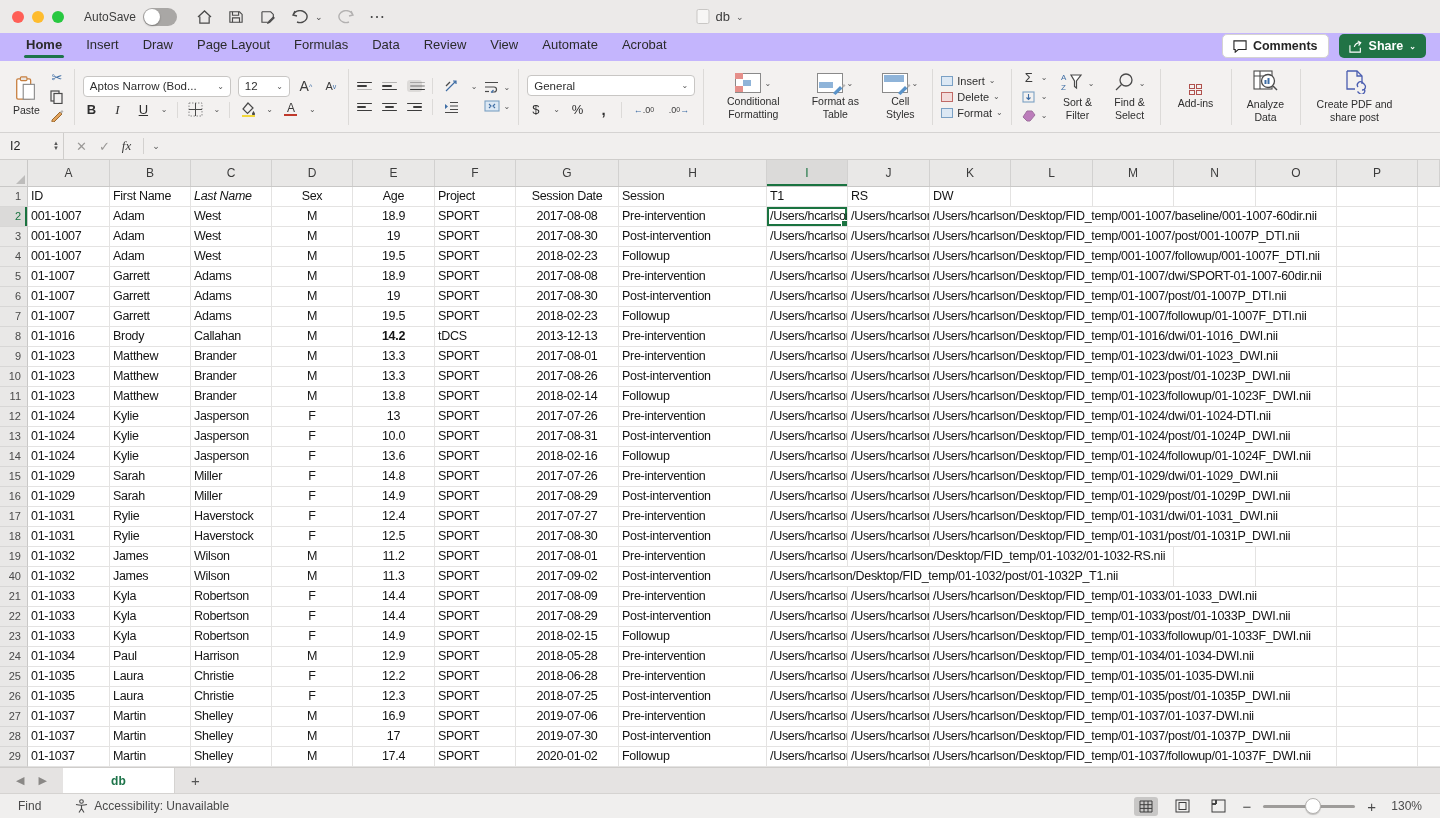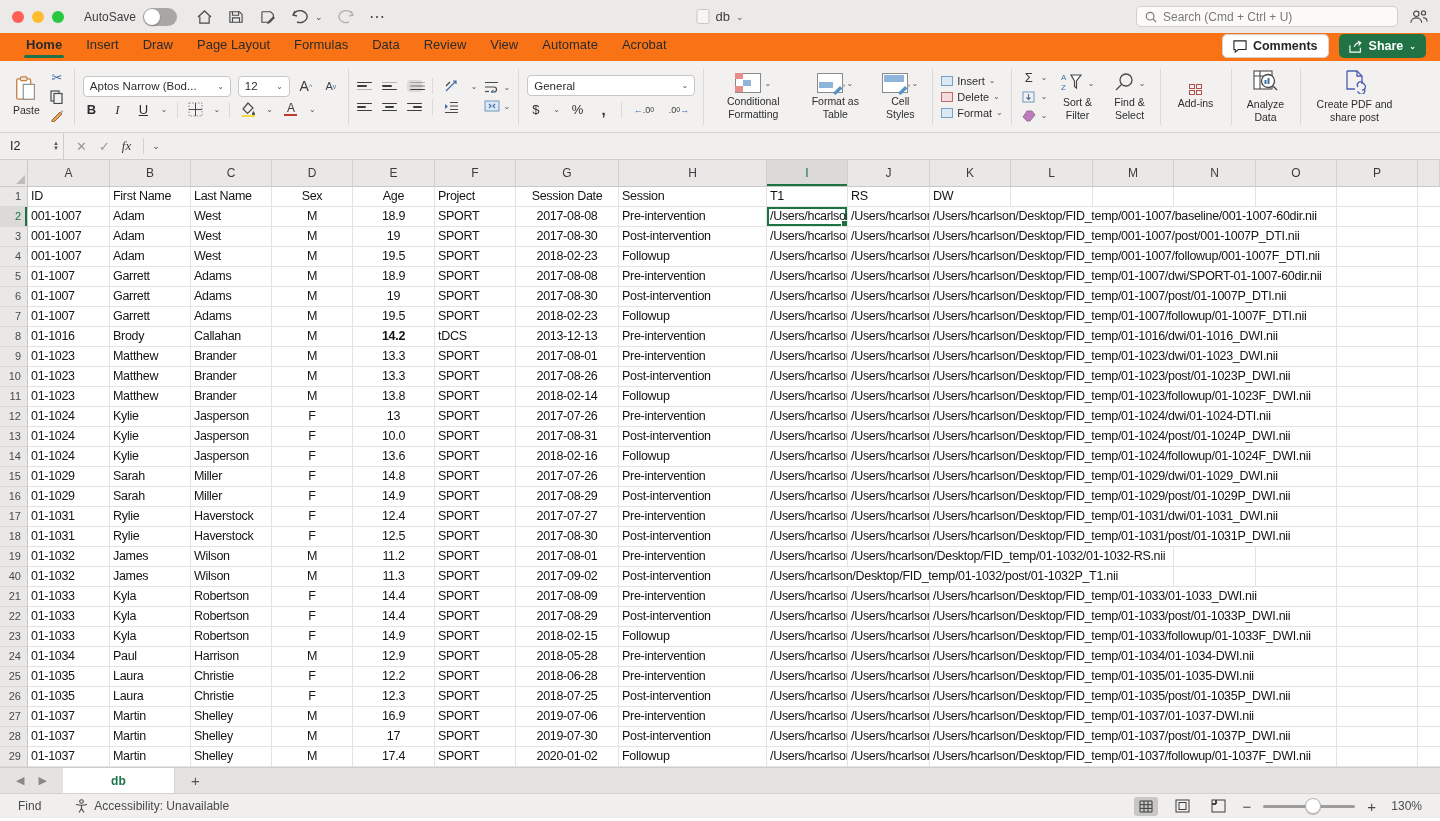--- a/index.html
+++ b/index.html
@@ -26,21 +26,21 @@
   .tb-chev { font-size:9px; color:#4a4a4a; margin-left:-8px; }
   .dim { opacity:.35; }
   .doc-title { position:absolute; left:50%; transform:translateX(-50%); display:flex; align-items:center; gap:6px; font-size:13px; color:#3d3d3d; }
   .doc-ic { width:13px; height:15px; background:#f7f6f5; border:1px solid #c9c7c5; border-radius:2px; }
   .tb-right { margin-left:auto; display:flex; align-items:center; gap:12px; }
   .searchbox {
     width:262px; height:21px; background:#fbfaf9; border:1px solid #d2d0ce; border-radius:5px;
     display:flex; align-items:center; gap:6px; padding:0 8px; color:#7a7a78; font-size:12px;
   }
   
-  .tabrow { height:28px; background:#f97316; display:flex; align-items:flex-start; padding:0 14px; position:relative;text-align:right; }
+  .tabrow { height:28px; background:#c4b5fd; display:flex; align-items:flex-start; padding:0 14px; position:relative;text-align:right; }
   .rtab { font-size:13px; color:#2b2b2b; padding:4px 12px 6px; position:relative; cursor:default; }
   .rtab.active { font-weight:bold; }
   .rtab.active::after { content:""; position:absolute; left:10px; right:10px; bottom:0; height:3px; background:#1e744a; border-radius:2px; }
   .tabrow-right { margin-left:auto; display:flex; gap:10px; align-items:center; padding-top:1px; }
   .btn-comments {
     display:flex; align-items:center; gap:6px; background:#fff; border:1px solid #d5d3d1;
     border-radius:5px; height:24px; padding:0 10px; font-size:12.5px; font-weight:bold; color:#262626;
   }
   .btn-share {
     display:flex; align-items:center; gap:6px; background:#217346; border-radius:5px; height:24px;
@@ -161,37 +161,20 @@
           <path d="M13 1l2 4-4 1M14.6 4.8A7 6 0 1 0 11 12"></path>
         </svg>
     </span>
     <span class="tb-ic" style="font-size:16px;letter-spacing:1px;">⋯</span>
   </div>
   <div class="doc-title">
     <span class="doc-ic"></span>
     <span>db</span>
     <span style="font-size:9px;color:#555;">⌄</span>
   </div>
-  <div class="tb-right">
-    <div class="searchbox">
-      <svg width="12" height="12" viewBox="0 0 14 14" fill="none" stroke="#7a7a78" stroke-width="1.4">
-          <circle cx="6" cy="6" r="4.5"></circle>
-          <path d="M9.5 9.5 13 13"></path>
-        </svg>
-      <span>Search (Cmd + Ctrl + U)</span>
-    </div>
-    <span class="tb-ic">
-      <svg width="18" height="15" viewBox="0 0 20 16" fill="none" stroke="#4a4a4a" stroke-width="1.3">
-          <circle cx="7" cy="5" r="3"></circle>
-          <path d="M1 15c0-3.5 3-5.5 6-5.5s6 2 6 5.5"></path>
-          <circle cx="15" cy="4" r="2.3"></circle>
-          <path d="M14.5 9.2c2.5.2 4.5 2 4.5 4.3"></path>
-        </svg>
-    </span>
-  </div>
 </div>
 
 <div class="tabrow">
   <div class="rtab active">Home</div>
   <div class="rtab">Insert</div>
   <div class="rtab">Draw</div>
   <div class="rtab">Page Layout</div>
   <div class="rtab">Formulas</div>
   <div class="rtab">Data</div>
   <div class="rtab">Review</div>
@@ -586,21 +569,21 @@
       <div class="chcell" style="width: 82px;">N</div>
       <div class="chcell" style="width: 81px;">O</div>
       <div class="chcell" style="width: 81px;">P</div>
       <div class="chcell" style="width: 22px;"></div>
     </div>
   <div id="rows">
       <div class="sheetrow">
         <div class="rh">1</div>
         <div class="cell" style="width: 82px;">ID</div>
         <div class="cell" style="width: 81px;">First Name</div>
-        <div class="cell" style="width: 81px;">Last Name</div>
+        <div class="cell" style="width: 81px; font-style: italic;">Last Name</div>
         <div class="cell center" style="width: 81px;">Sex</div>
         <div class="cell center" style="width: 82px;">Age</div>
         <div class="cell" style="width: 81px;">Project</div>
         <div class="cell center" style="width: 103px;">Session Date</div>
         <div class="cell" style="width: 148px;">Session</div>
         <div class="cell" style="width: 81px;">T1</div>
         <div class="cell" style="width: 82px;">RS</div>
         <div class="cell" style="width: 81px;">DW</div>
         <div class="cell" style="width: 82px;"></div>
         <div class="cell" style="width: 81px;"></div>

